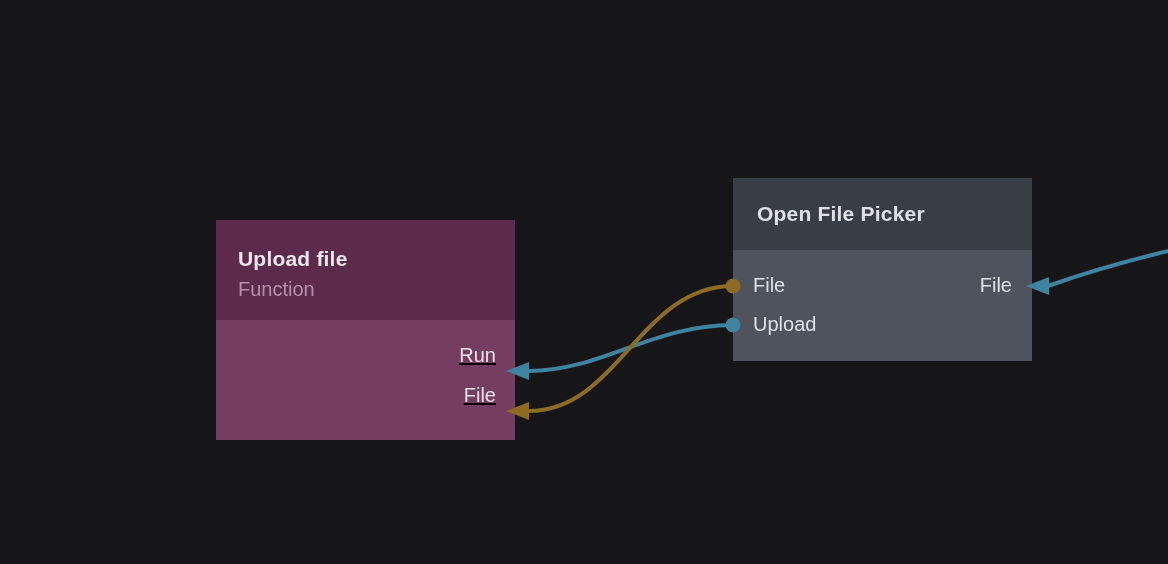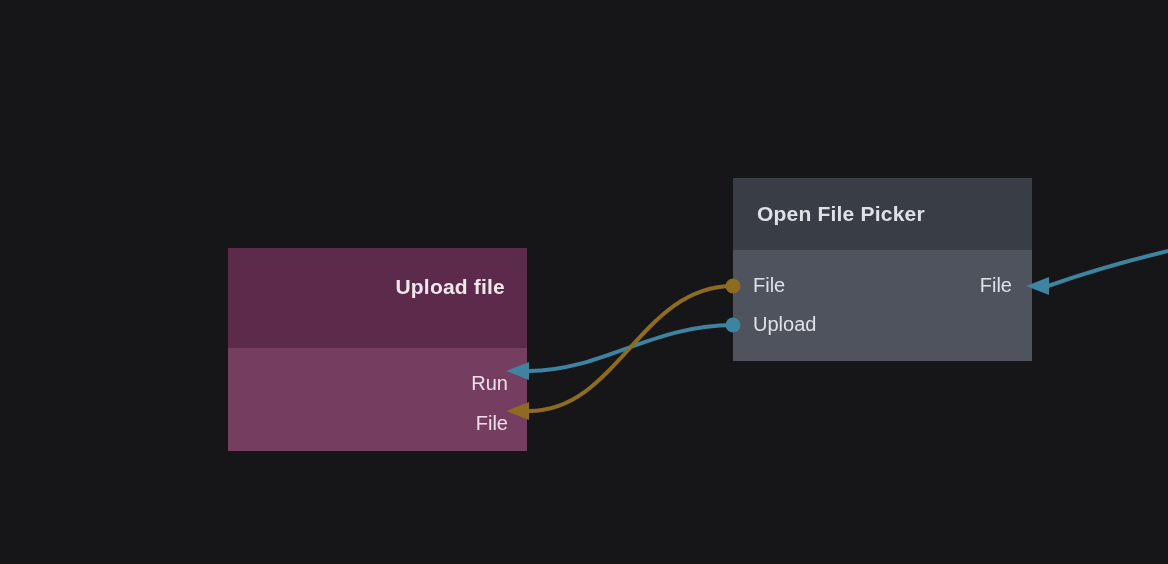--- a/index.html
+++ b/index.html
@@ -3,38 +3,39 @@
 <meta charset="utf-8">
 <style>
   html, body { margin: 0; padding: 0; }
   body {
     width: 1168px; height: 564px; overflow: hidden;
     background: var(--bg, #161618);
     font-family: "Liberation Sans", sans-serif;
   }
   #canvas { position: relative; width: 1168px; height: 564px; background: var(--bg, #161618); }
 
-  .node { position: absolute; z-index: 1; text-align: right; }
+  .node { position: absolute; z-index: 1; }
 
   
-  .node-upload { left: 216px; top: 248px; width: 299px; height: 211px; margin-left: 12px; }
+  .node-upload { left: 216px; top: 220px; width: 299px; height: 211px; }
   .node-upload .hdr {
     height: 100px; background: var(--upload_header); box-sizing: border-box;
     padding: 24px 22px 0 22px;
   }
   .node-upload .title {
     color: var(--upload_title); font-size: 21px; font-weight: bold; line-height: 30px;
     letter-spacing: 0.2px;
   }
   .node-upload .subtitle {
     color: var(--upload_subtitle); font-size: 20px; line-height: 30px;
   }
   .node-upload .bdy {
-    height: 103px; background: var(--upload_body); box-sizing: border-box;
+    height: 120px; background: var(--upload_body); box-sizing: border-box;
     padding: 15px 19px 0 20px;
+    text-decoration: underline;
   }
   .node-upload .prow {
     height: 40px; display: flex; align-items: center; justify-content: flex-end;
   }
   .node-upload .plabel { color: var(--upload_port_text); font-size: 20px; }
 
   
   .node-picker { left: 733px; top: 178px; width: 299px; height: 183px; }
   .node-picker .hdr {
     height: 72px; background: var(--picker_header); box-sizing: border-box;
@@ -59,20 +60,21 @@
   #wire-layer path { fill: none; stroke-width: 4px; stroke-linecap: round; }
 </style>
 </head>
 <body>
 
 <div id="canvas">
 
   <div class="node node-upload">
     <div class="hdr">
       <div class="title">Upload file</div>
+      <div class="subtitle">Function</div>
     </div>
     <div class="bdy">
       <div class="prow">
         <span class="plabel">Run</span>
       </div>
       <div class="prow">
         <span class="plabel">File</span>
       </div>
     </div>
   </div>

